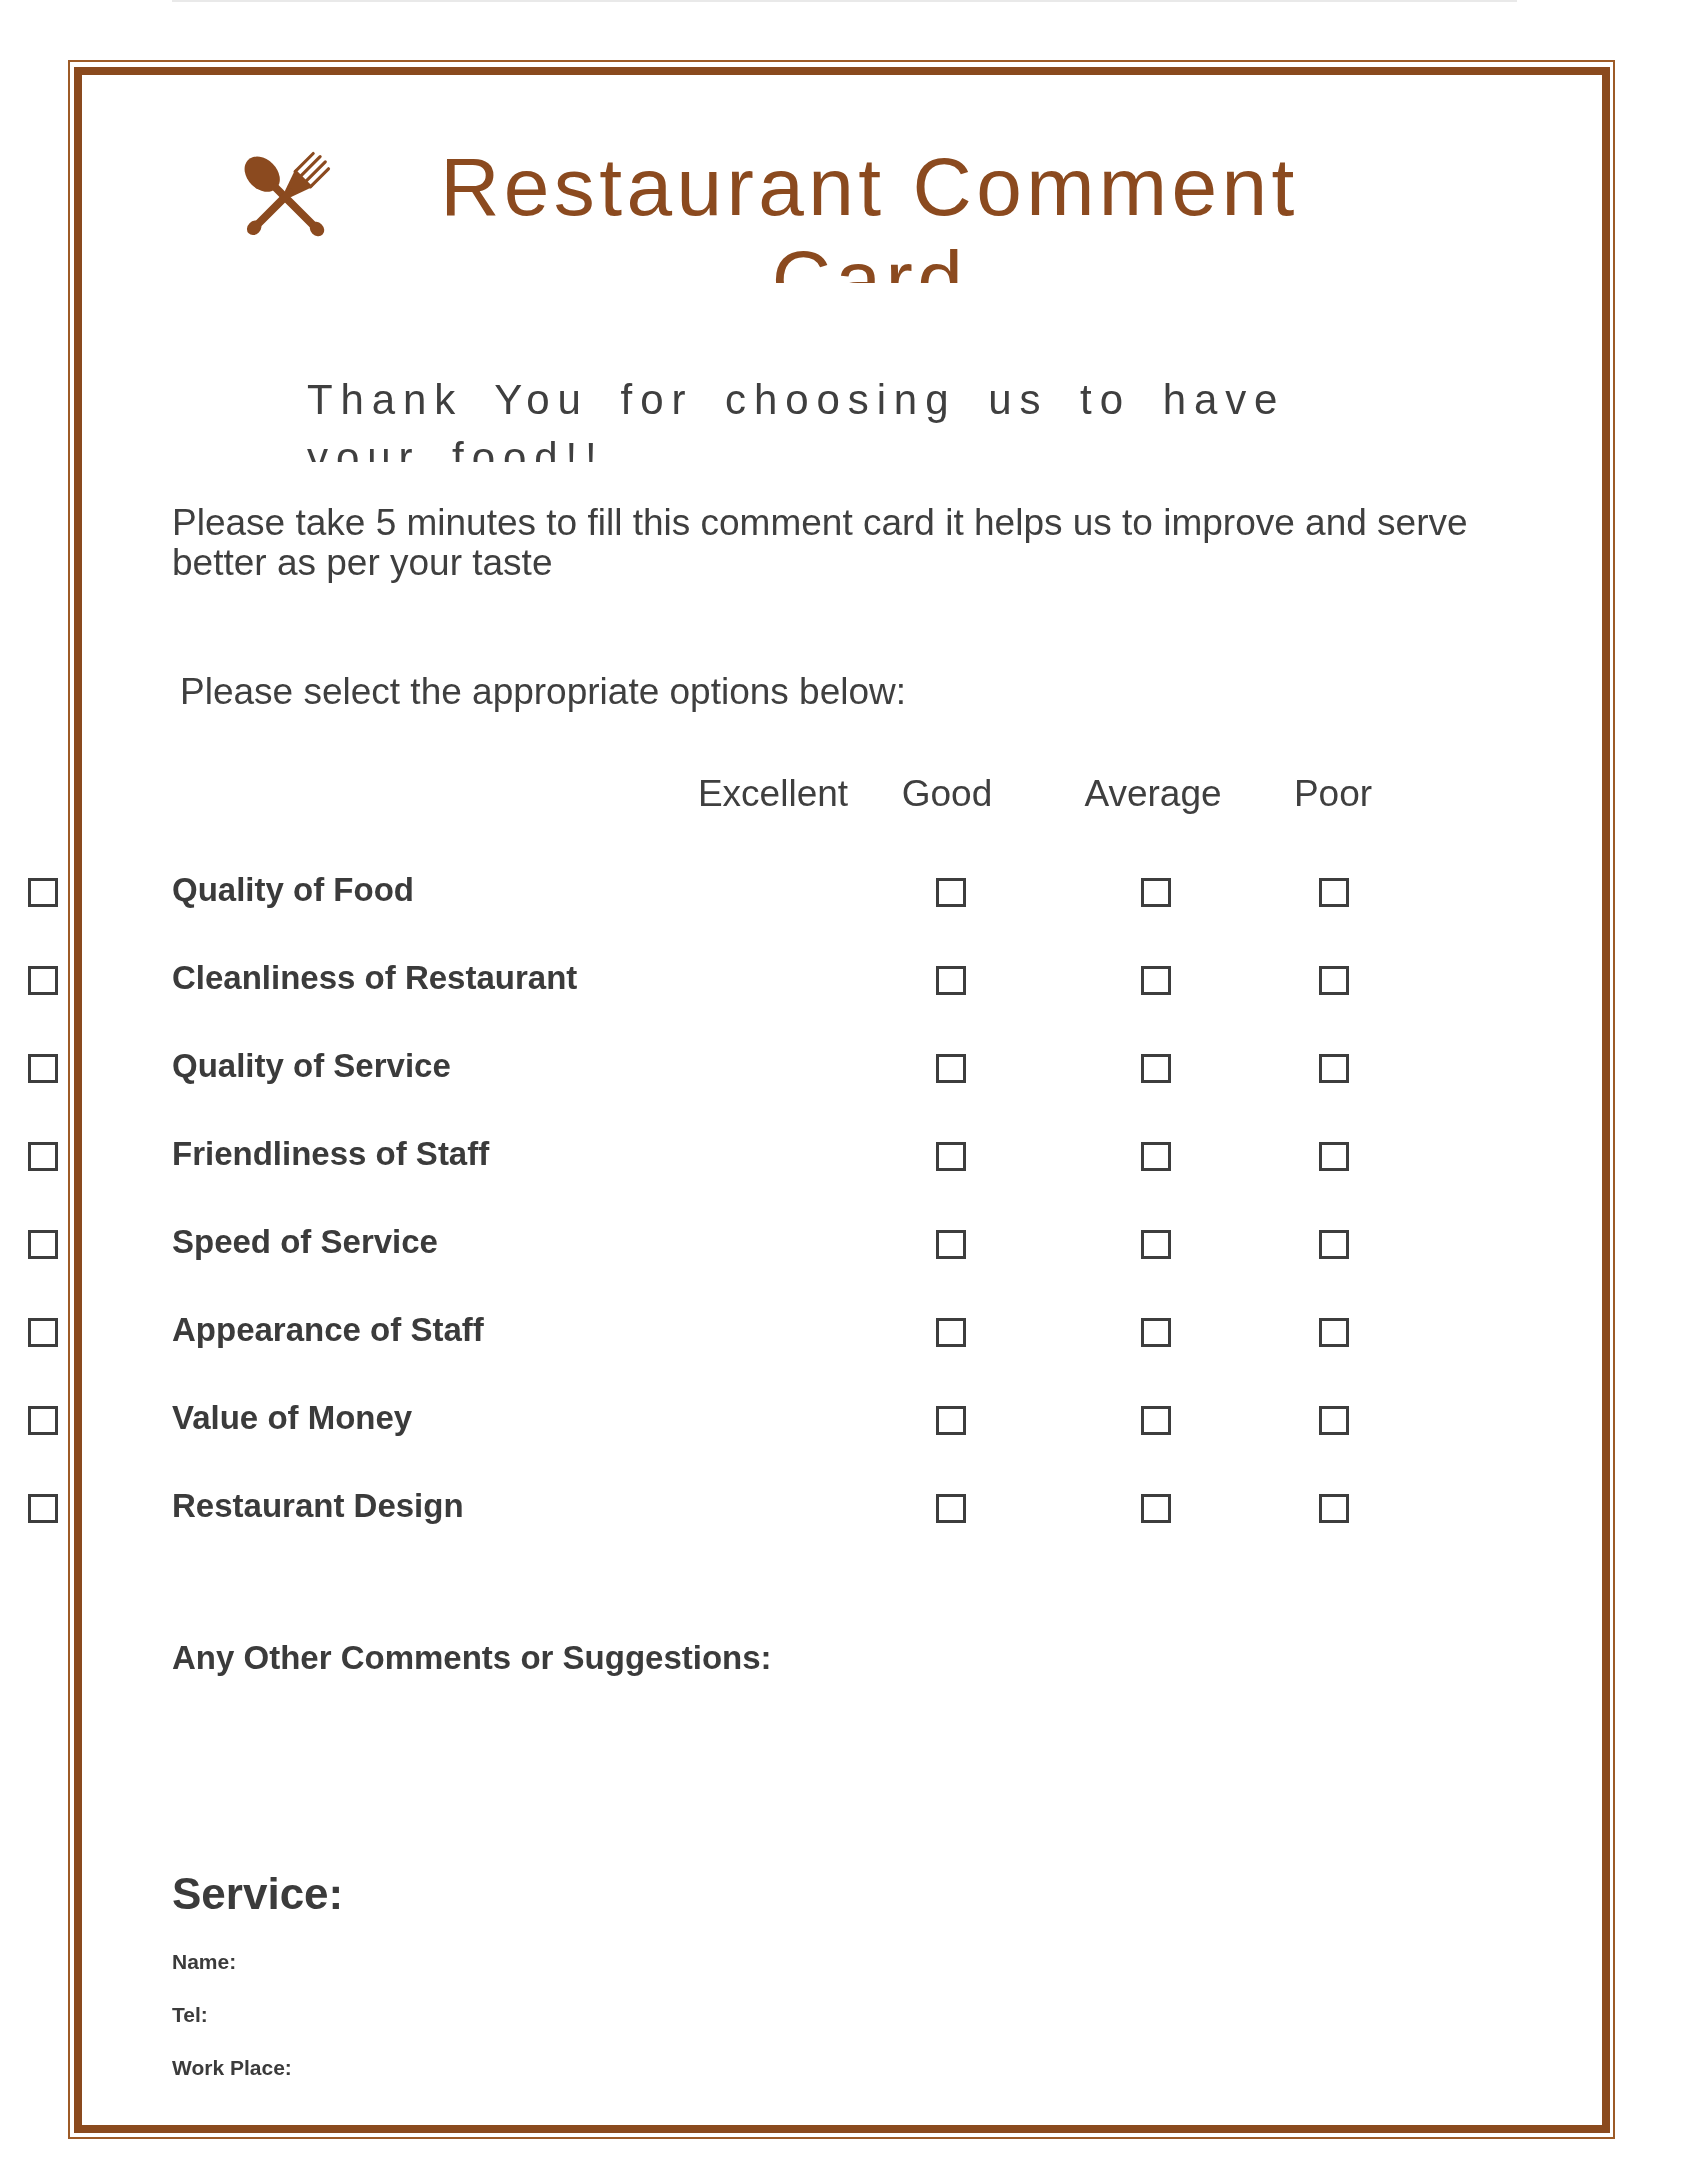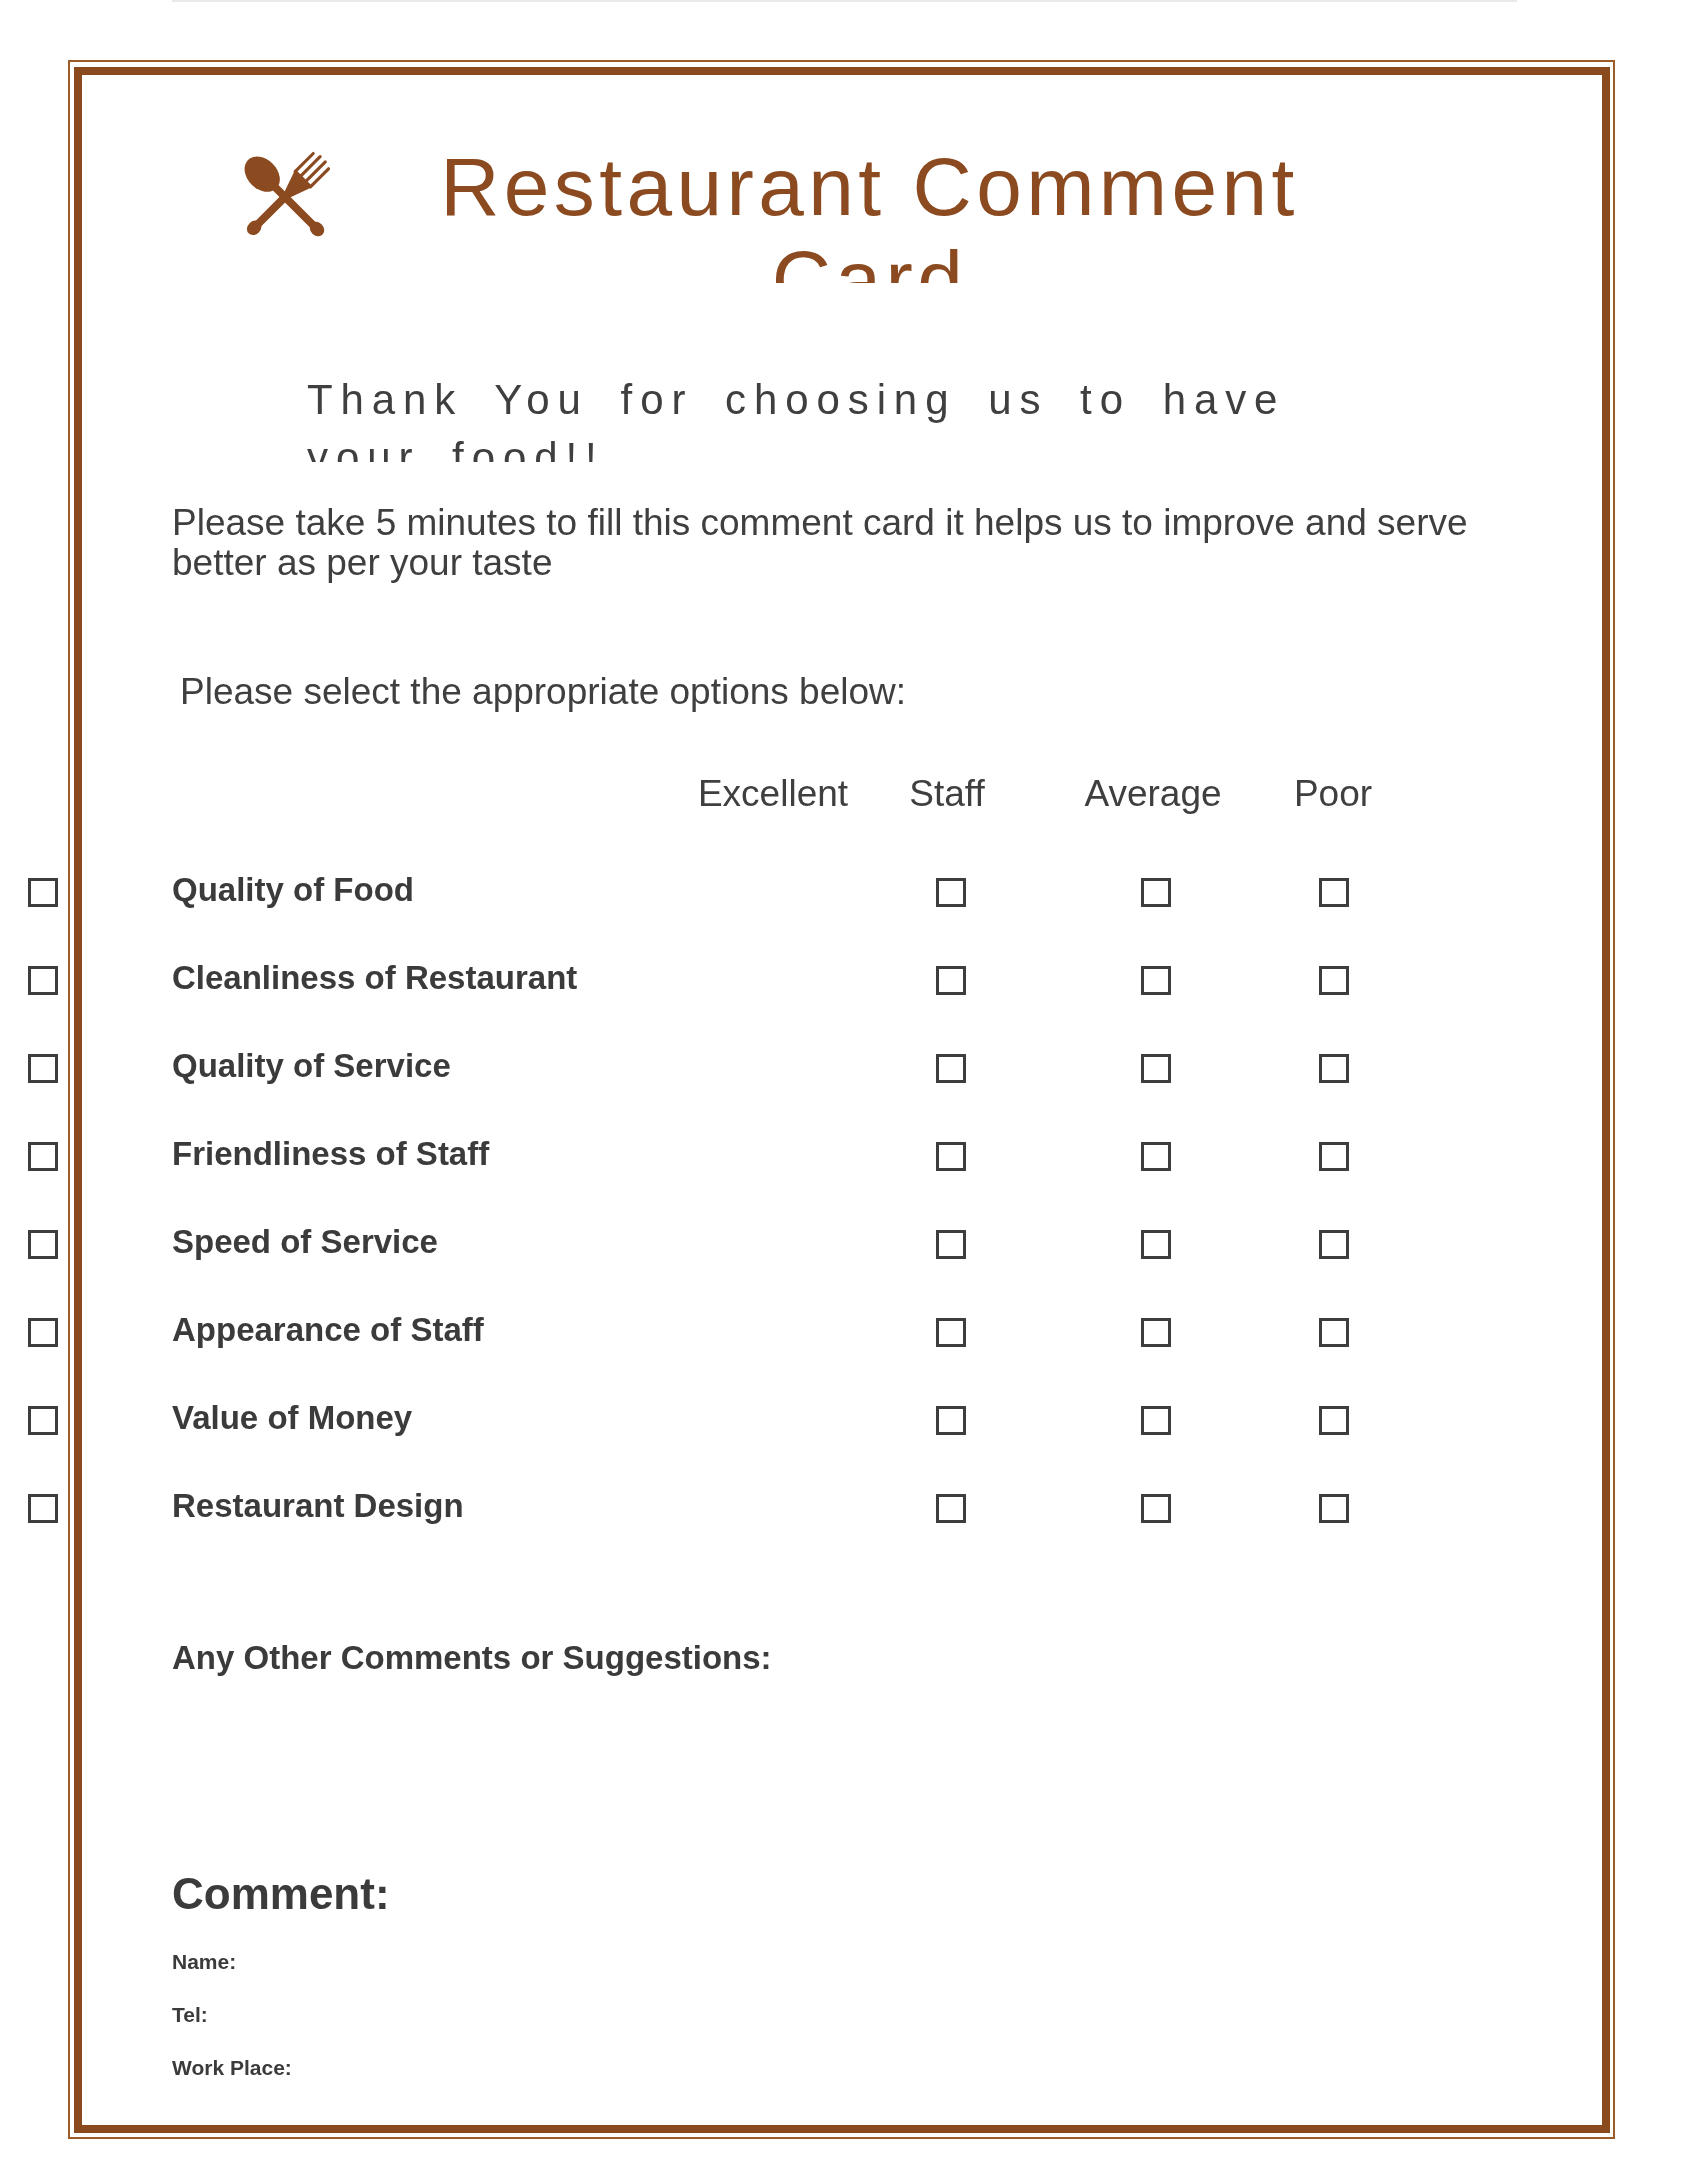--- a/index.html
+++ b/index.html
@@ -148,21 +148,21 @@
 
   <div class="tagline-block">Thank You for choosing us to have your food!!</div>
 
   <div class="intro-paragraph">Please take 5 minutes to fill this comment card it helps us to improve and serve better as per your taste</div>
   <div class="select-prompt">Please select the appropriate options below:</div>
 
   <div class="columns-header">
 
       <span class="col-label">Excellent</span>
 
-      <span class="col-label">Staff</span>
+      <span class="col-label">Good</span>
 
       <span class="col-label">Average</span>
 
       <span class="col-label">Poor</span>
     </div>
 
   <div class="rating-rows">
 
       <div class="rating-row">
         <span class="rating-row-label">Quality of Food</span>
@@ -228,21 +228,21 @@
         <span class="rating-checkbox"></span>
       </div>
     </div>
 
   <div class="comments-label">Any Other Comments or Suggestions:</div>
   <div class="comment-line"></div>
   <div class="comment-line"></div>
   <div class="comment-line"></div>
   <div class="comment-line"></div>
 
-  <div class="optional-heading">Comment:</div>
+  <div class="optional-heading">Service:</div>
   <div class="optional-fields">
 
       <span class="optional-field-label">Name:</span>
 
       <span class="optional-field-label">Tel:</span>
 
       <span class="optional-field-label">Work Place:</span>
     </div>
 
 </div>

